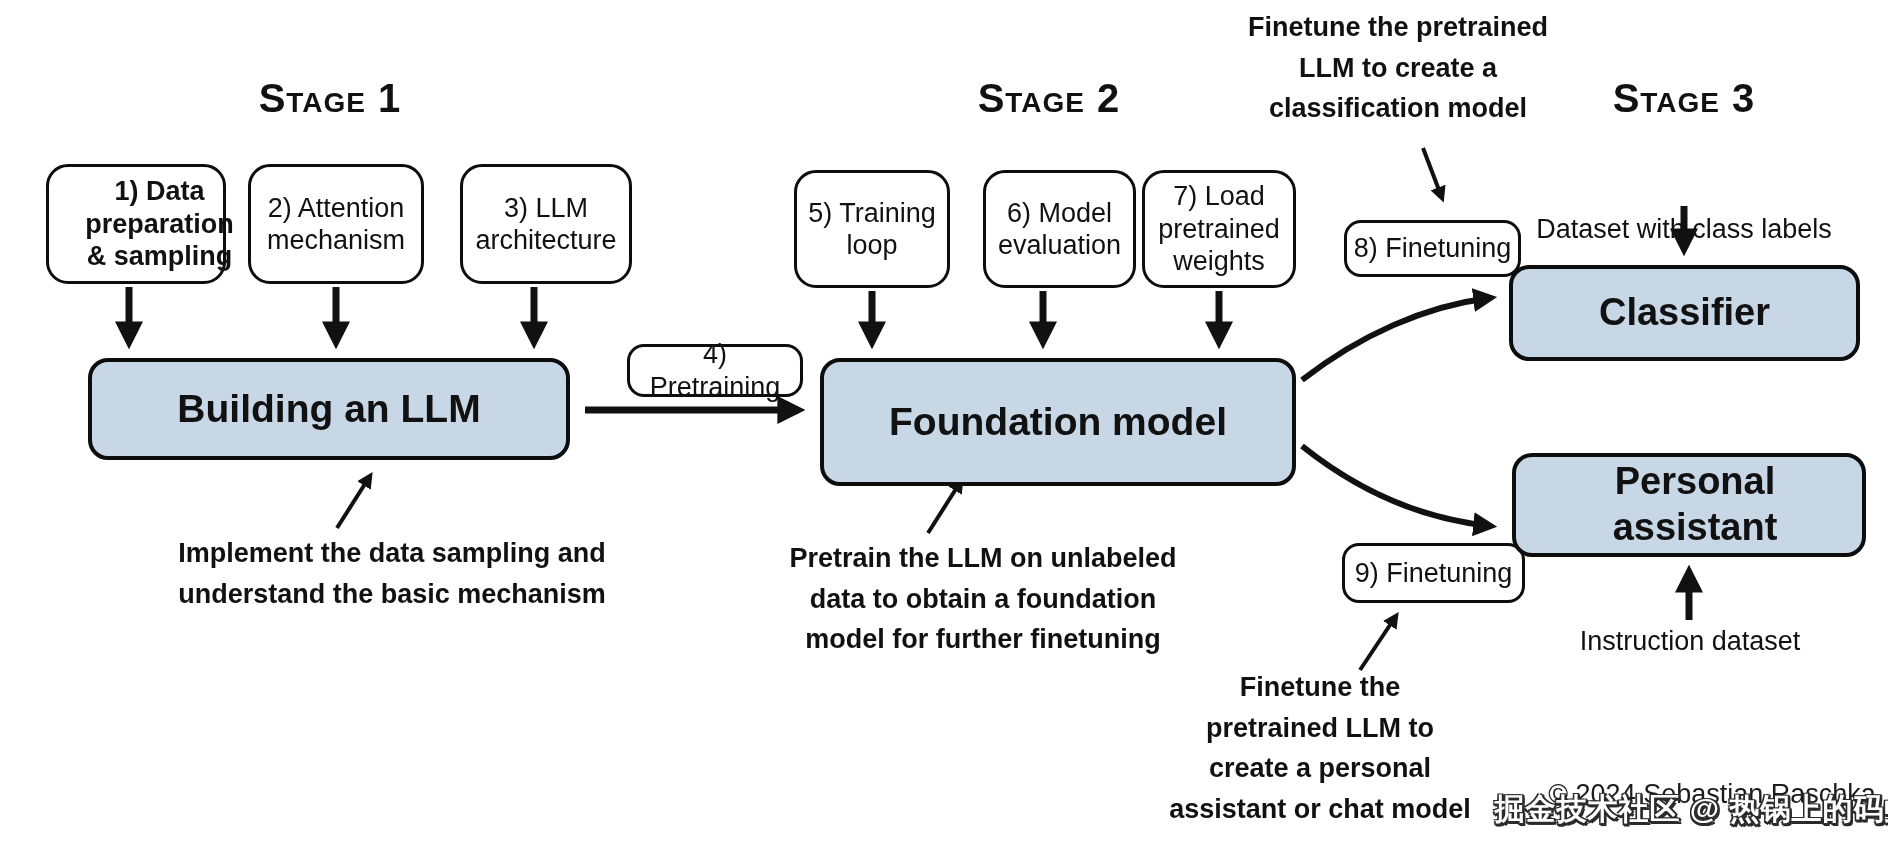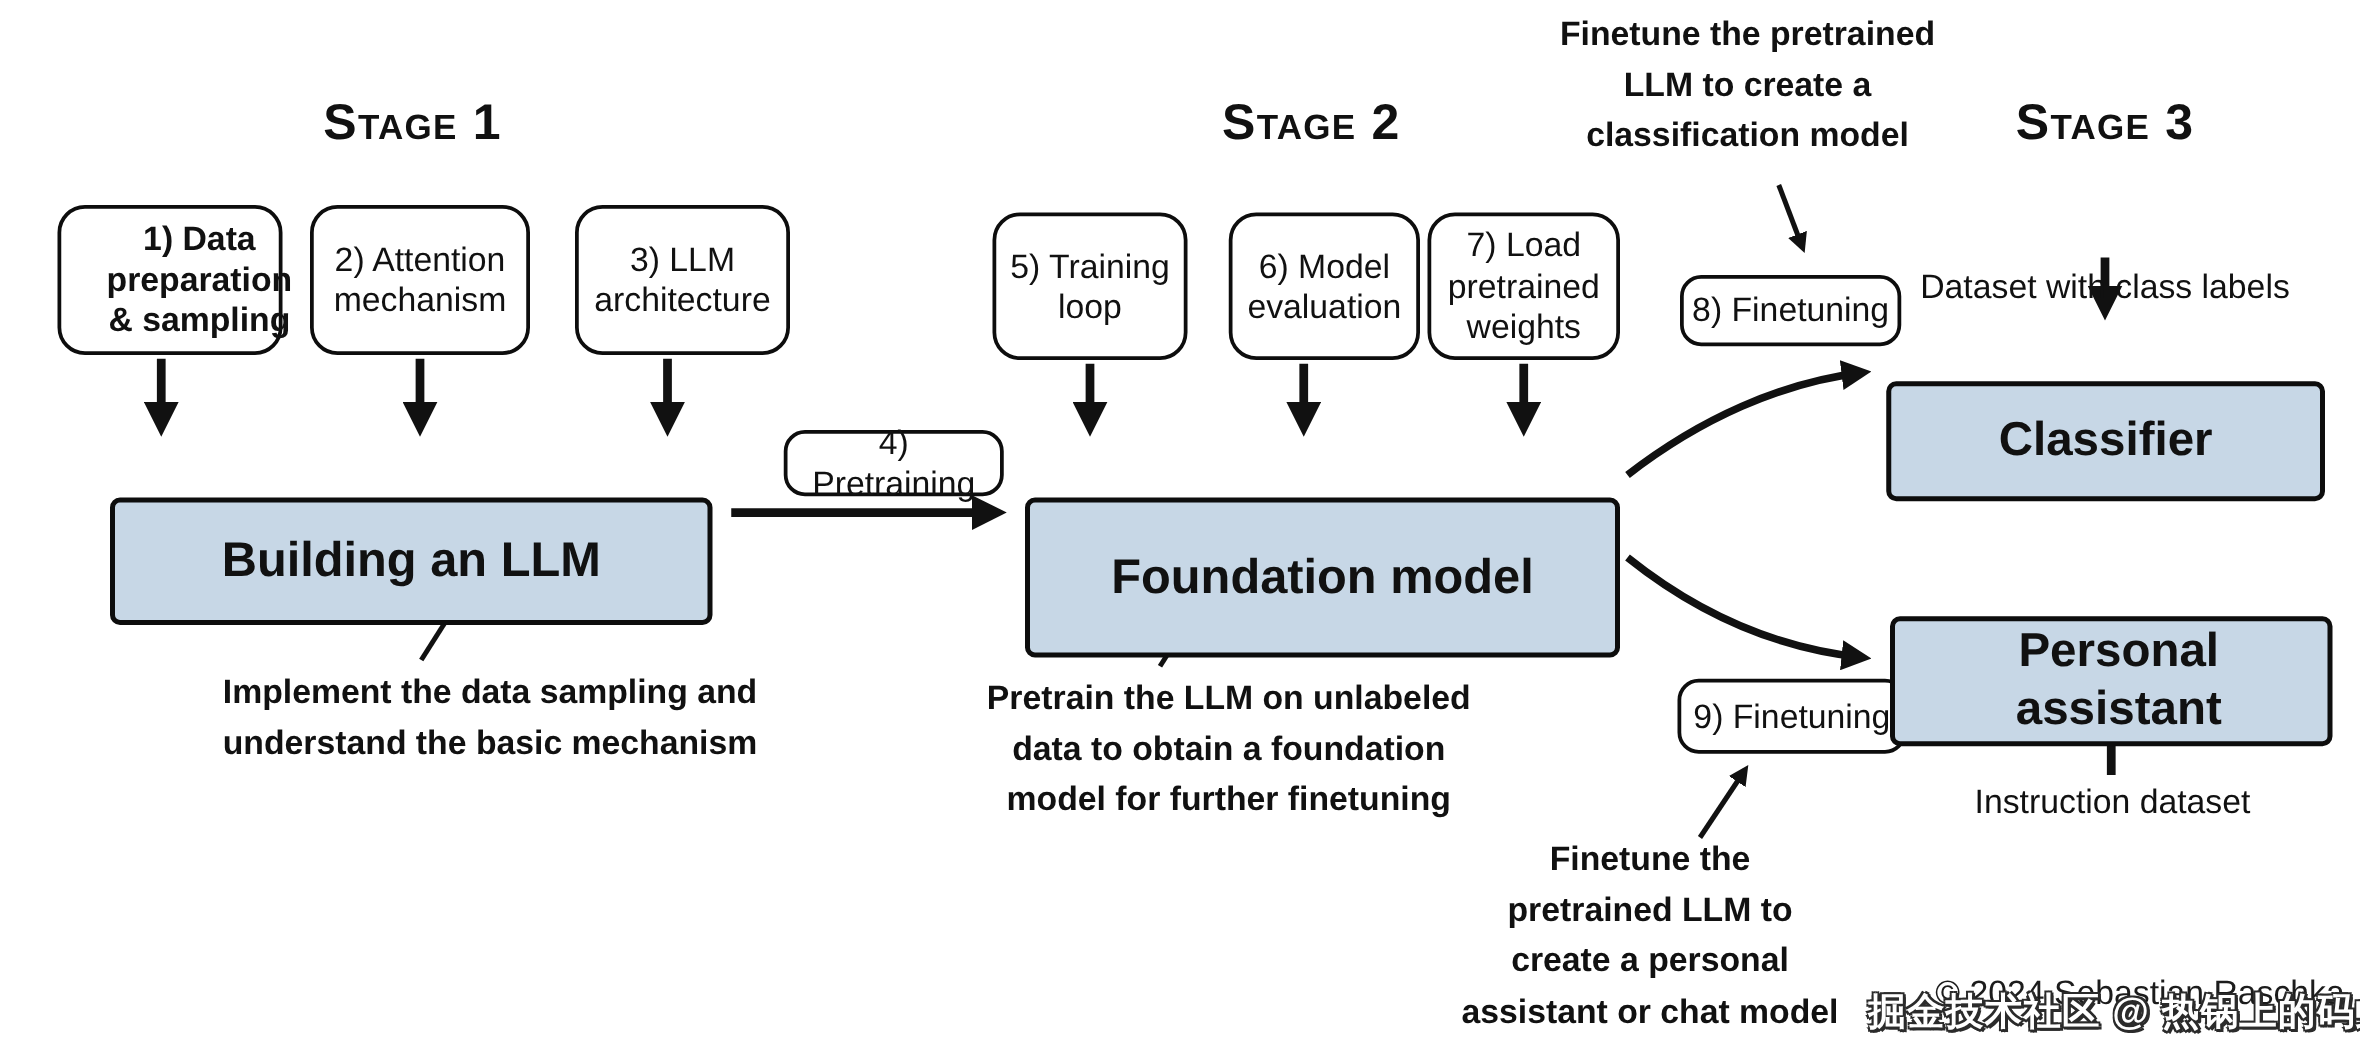--- a/index.html
+++ b/index.html
@@ -16,21 +16,21 @@
   .box{
     position:absolute;box-sizing:border-box;
     border:3.5px solid #0d0d0d;border-radius:22px;background:#ffffff;
     display:flex;align-items:center;justify-content:center;text-align:center;
     font-size:27px;line-height:1.2;
   }
   .box .txt{white-space:pre-line;padding:2px 6px;}
   .box.bold-text{font-weight:700;}
   .pill{border-radius:17px;margin-left:19px;}
   .blue{
-    background:#c7d7e6;border-width:4px;border-radius:8px;font-weight:700;margin-top:40px;
+    background:#c7d7e6;border-width:4px;border-radius:20px;font-weight:700;
   }
   .blue.big{font-size:39px;}
   .blue.med{font-size:38px;}
   .note{
     position:absolute;transform:translateX(-50%);
     font-weight:700;font-size:27px;line-height:1.5;text-align:center;white-space:pre-line;
   }
   .label{
     position:absolute;transform:translateX(-50%);
     font-size:27px;white-space:nowrap;text-align:center;

